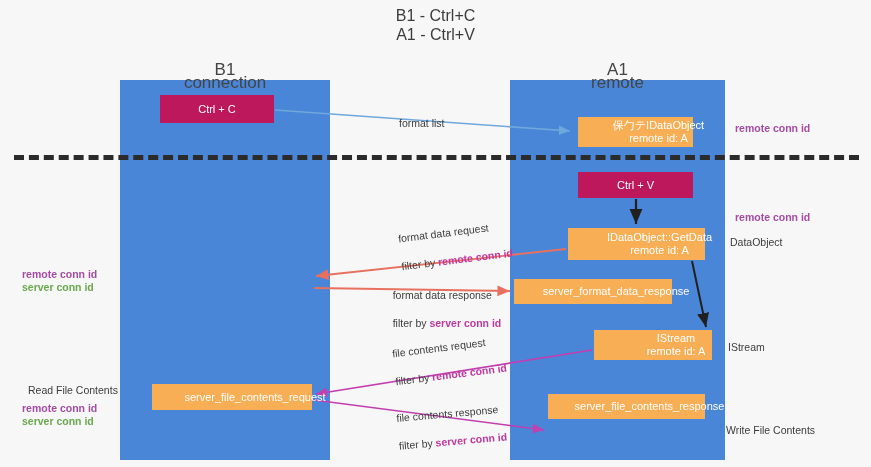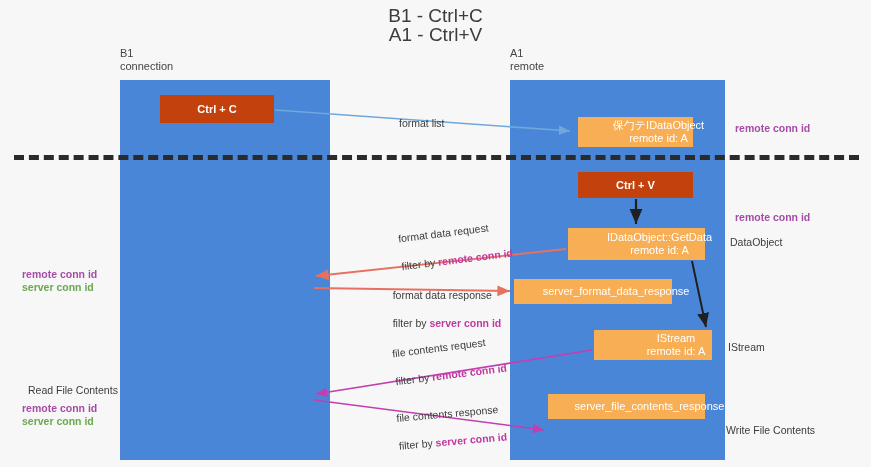--- a/index.html
+++ b/index.html
@@ -15,38 +15,38 @@
   .lane{
     position:absolute;
     background:#4a86d8;
   }
   #lane-b1{left:120px;top:80px;width:210px;height:380px;}
   #lane-a1{left:510px;top:80px;width:215px;height:380px;}
 
   
   .diagram-title{
     position:absolute;left:0;top:6px;width:871px;
-    text-align:center;font-size:19px;color:#3c3c3c;line-height:19px;
+    text-align:center;font-size:16px;color:#3c3c3c;line-height:19px;
     white-space:pre;
   }
   .lane-head{
-    position:absolute;text-align:left;font-size:11px;color:#444;
-    line-height:13px;white-space:pre;
+    position:absolute;text-align:center;font-size:17px;color:#444;
+    line-height:13px;white-space:pre;margin-top:16px;
   }
   #head-b1{left:120px;top:47px;width:210px;}
   #head-a1{left:510px;top:47px;width:215px;}
 
   
   .node{
     position:absolute;box-sizing:border-box;
     display:flex;align-items:center;justify-content:center;
     text-align:center;color:#ffffff;font-size:11px;line-height:13px;
     white-space:pre;
   }
-  .node.green{background:#c2410c;font-weight:bold;}
+  .node.green{background:#be185d;}
   .node.orange{background:#f8ae54;padding-left:46px;}
 
   #n-ctrlc{left:160px;top:95px;width:114px;height:28px;}
   #n-idataobject{left:578px;top:117px;width:115px;height:30px;}
   #n-ctrlv{left:578px;top:172px;width:115px;height:26px;}
   #n-getdata{left:568px;top:228px;width:137px;height:32px;}
   #n-sfdreq{left:152px;top:268px;width:160px;height:26px;}
   #n-sfdresp{left:514px;top:279px;width:158px;height:25px;}
   #n-istream{left:594px;top:330px;width:118px;height:30px;}
   #n-sfcreq{left:152px;top:384px;width:160px;height:26px;}
@@ -143,20 +143,21 @@
 
   <div class="node green" id="n-ctrlc">Ctrl + C</div>
   <div class="node orange" id="n-idataobject">保⼓テIDataObject
 remote id: A</div>
   <div class="node green" id="n-ctrlv">Ctrl + V</div>
   <div class="node orange" id="n-getdata">IDataObject::GetData
 remote id: A</div>
   <div class="node orange" id="n-sfdresp">server_format_data_response</div>
   <div class="node orange" id="n-istream">IStream
 remote id: A</div>
+  <div class="node orange" id="n-sfcreq">server_file_contents_request</div>
   <div class="node orange" id="n-sfcresp">server_file_contents_response</div>
 
   <div class="side-label purple" id="lbl-rc1">remote conn id</div>
   <div class="side-label purple" id="lbl-rc2">remote conn id</div>
   <div class="side-label plain" id="lbl-dataobject">DataObject</div>
   <div class="side-label plain" id="lbl-istream">IStream</div>
   <div class="side-label plain" id="lbl-write">Write File Contents</div>
 
   <div class="side-label" id="lbl-left-conn"><span class="purple">remote conn id</span><br><span class="green-t">server conn id</span></div>
   <div class="side-label plain" id="lbl-read">Read File Contents</div>

